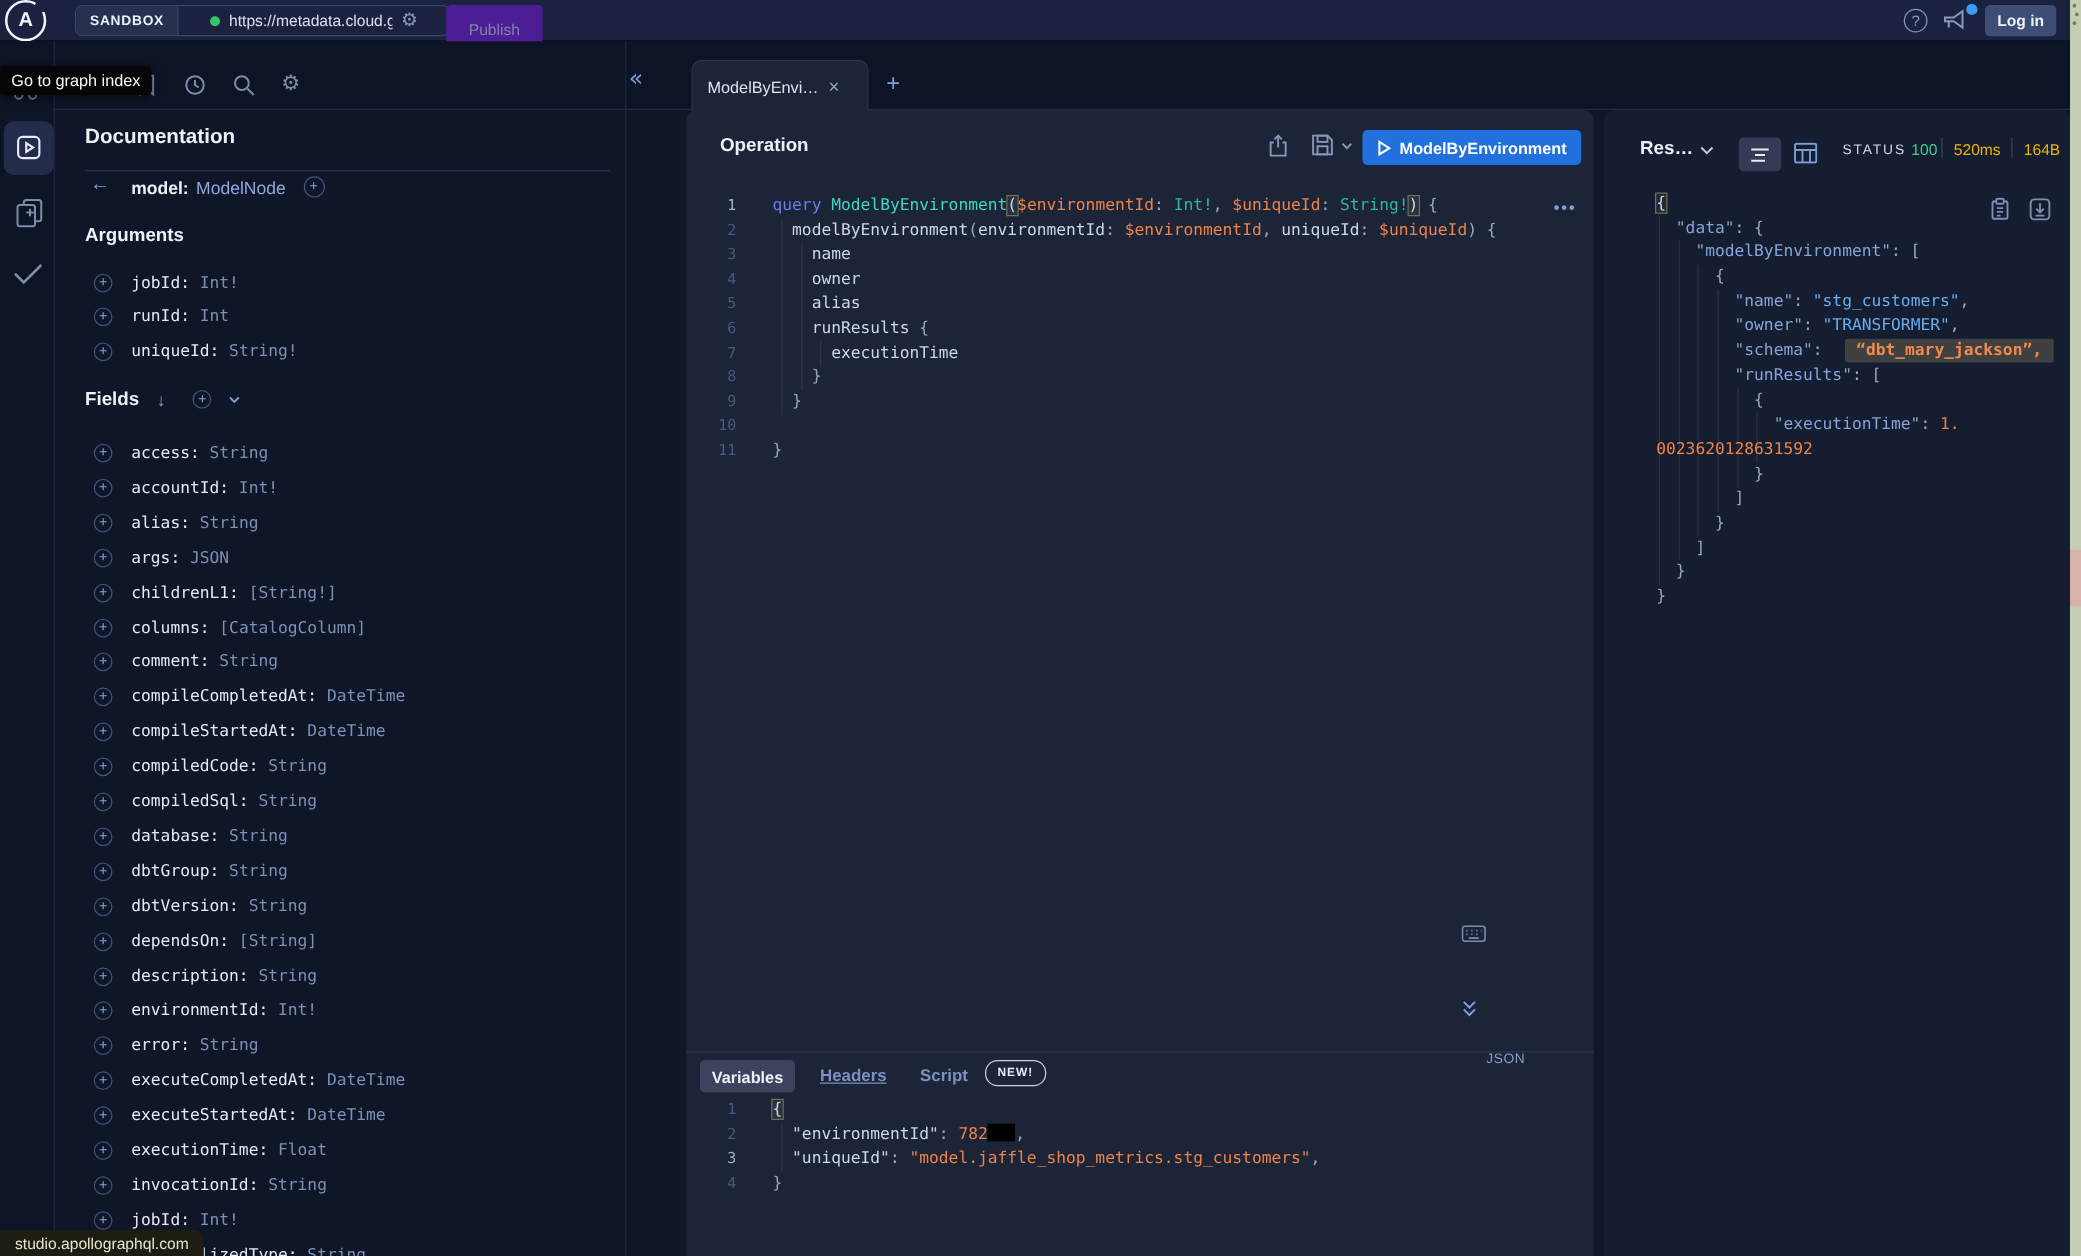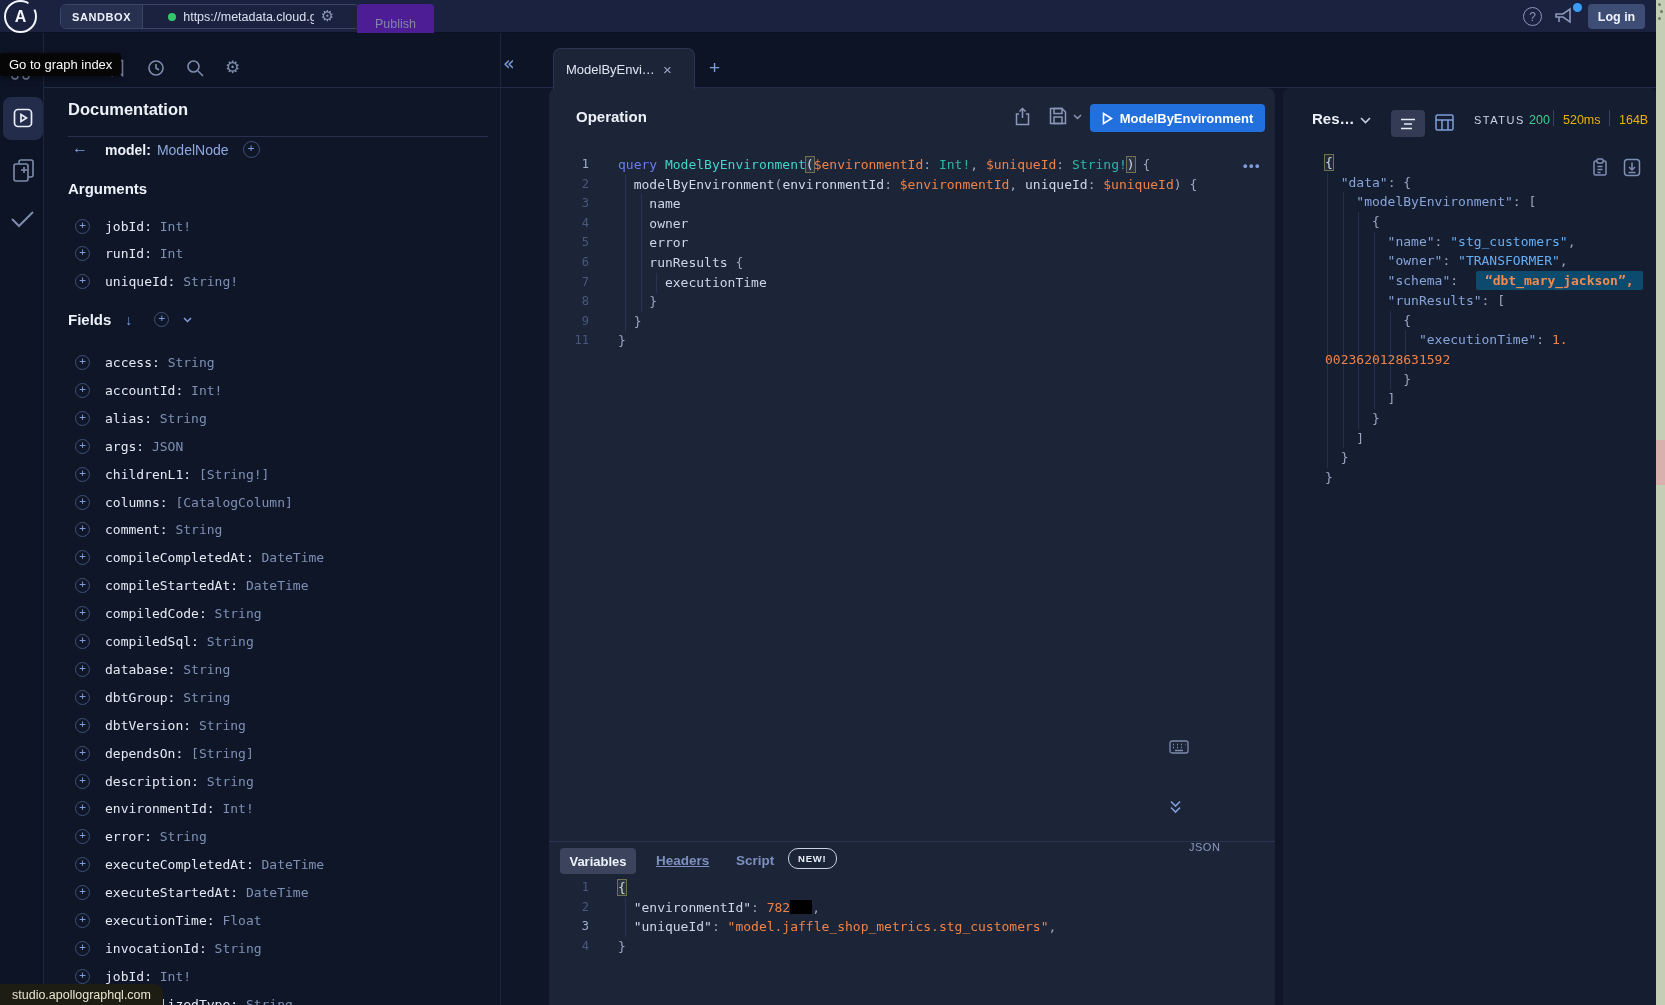--- a/index.html
+++ b/index.html
@@ -59,21 +59,21 @@
   .code { font-family:"DejaVu Sans Mono", monospace; font-size:13px; }
   .cl { display:flex; height:19.6px; line-height:19.6px; }
   .resp .cl { height:19.7px; line-height:19.7px; }
   .ln { width:40px; text-align:right; color:#49587c; font-size:12px; flex:none;}
   .ln-a { color:#9fb0cf; }
   .lc { white-space:pre; padding-left:29px;}
   .resp .lc { padding-left:0; }
   .c-kw{color:#6b7bf0} .c-op{color:#3fd6c8} .c-var{color:#ef8347} .c-typ{color:#2eb5a8}
   .c-fld{color:#ccd7ea} .c-pun{color:#9aa6c0} .c-num{color:#ef8347}
   .c-key{color:#87a3d8} .c-str{color:#66aef2}
-  .c-hl{color:#f28a4e;font-weight:bold;background:#0c4a6e;padding:2px 9px;border-radius:2px;margin-left:10px;}
+  .c-hl{color:#f28a4e;font-weight:bold;background:#404040;padding:2px 9px;border-radius:2px;margin-left:10px;}
   .c-pb{color:#ccd7ea;outline:1px solid #6e7252;background:rgba(230,230,150,.07);}
   .c-redact{display:inline-block;width:22px;height:14px;background:#000;vertical-align:-2px;}
   .guide { position:absolute; width:1px; background:#2a3450;}
   .resp .guide { background:#26304b; }
   .ellipsis { color:#7f9ddb; font-size:13px; font-weight:bold; letter-spacing:1.5px;}
 
   
   .opdivider { left:0px; top:753px; width:726px; height:1px; background:#2a3450;}
   .vtab-sel { left:11px; top:760px; width:76px; height:26px; background:#3b445c; border-radius:4px; color:#eef2fa;
               font-size:13px; font-weight:bold; display:flex; align-items:center; justify-content:center;}
@@ -369,37 +369,41 @@
         <div class="cl">
           <span class="ln">3</span>
           <span class="lc"><span class="c-fld">    name</span></span>
         </div>
         <div class="cl">
           <span class="ln">4</span>
           <span class="lc"><span class="c-fld">    owner</span></span>
         </div>
         <div class="cl">
           <span class="ln">5</span>
-          <span class="lc"><span class="c-fld">    error</span></span>
+          <span class="lc"><span class="c-fld">    alias</span></span>
         </div>
         <div class="cl">
           <span class="ln">6</span>
           <span class="lc"><span class="c-fld">    runResults</span><span class="c-pun"> {</span></span>
         </div>
         <div class="cl">
           <span class="ln">7</span>
           <span class="lc"><span class="c-fld">      executionTime</span></span>
         </div>
         <div class="cl">
           <span class="ln">8</span>
           <span class="lc"><span class="c-pun">    }</span></span>
         </div>
         <div class="cl">
           <span class="ln">9</span>
           <span class="lc"><span class="c-pun">  }</span></span>
+        </div>
+        <div class="cl">
+          <span class="ln">10</span>
+          <span class="lc"></span>
         </div>
         <div class="cl">
           <span class="ln">11</span>
           <span class="lc"><span class="c-pun">}</span></span>
         </div>
       </div>
     <div class="guide" style="left:76px;top:87px;height:157px;"></div>
     <div class="guide" style="left:92px;top:106px;height:118px;"></div>
     <div class="guide" style="left:107px;top:185px;height:20px;"></div>
     <div class="abs ellipsis" style="left:694px;top:70px;">•••</div>
@@ -454,21 +458,21 @@
         <path d="M1 1.5 h14 M4 6 h8 M1 10.5 h11"></path>
       </svg>
     </div>
     <div class="abs" style="left:152px;top:26px;">
       <svg width="19" height="17" viewBox="0 0 19 17" fill="none" stroke="#7f9ddb" stroke-width="1.5">
         <rect x="1" y="1" width="17" height="15" rx="1.5"></rect>
           <path d="M1 6 h17 M7 6 v10 M13 6 v10"></path>
       </svg>
     </div>
     <div class="abs statuslbl" style="left:191px;top:26px;">STATUS</div>
-    <div class="abs statusok" style="left:246px;top:25px;">200</div>
+    <div class="abs statusok" style="left:246px;top:25px;">100</div>
     <div class="abs sep" style="left:270px;top:22px;"></div>
     <div class="abs meta" style="left:280px;top:25px;">520ms</div>
     <div class="abs sep" style="left:326px;top:22px;"></div>
     <div class="abs meta" style="left:336px;top:25px;text-align:right;">164B</div>
 
     <div class="abs" style="left:309px;top:70px;">
       <svg width="16" height="19" viewBox="0 0 16 19" fill="none" stroke="#7e8fb3" stroke-width="1.5">
         <rect x="2" y="3" width="12" height="14" rx="1.5"></rect>
           <rect x="5" y="1" width="6" height="4" rx="1" fill="#151d30"></rect>
           <path d="M5.5 8.5 h5 M5.5 11.5 h5 M5.5 14.5 h3"></path>

